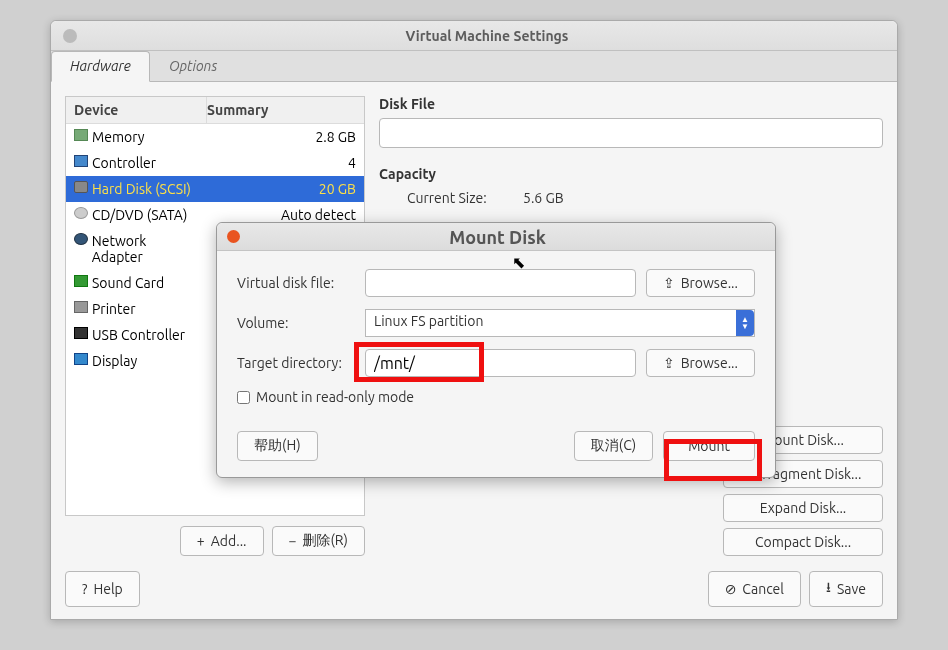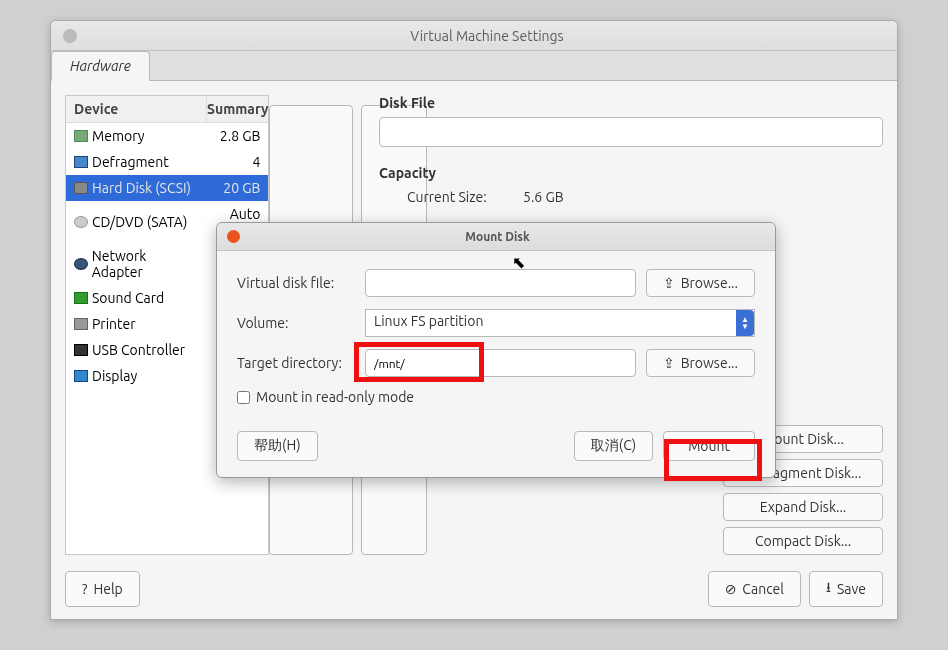--- a/index.html
+++ b/index.html
@@ -1,36 +1,36 @@
 <!DOCTYPE html>
 <html><head>
 <meta charset="utf-8">
 <style>
 * { box-sizing: border-box; margin: 0; padding: 0; font-family: "Ubuntu", "Segoe UI", sans-serif; }
 body { background: #d0d0d0; width: 948px; height: 650px; overflow: hidden; position: relative; }
 
 .window { position: absolute; left: 50px; top: 20px; width: 848px; height: 600px; background: #f5f5f5; border: 1px solid #aaa; border-radius: 6px 6px 0 0; box-shadow: 0 2px 8px rgba(0,0,0,0.2); }
 .titlebar { height: 30px; background: linear-gradient(#e8e8e8,#dedede); border-bottom: 1px solid #c0c0c0; display: flex; align-items: center; border-radius: 6px 6px 0 0; }
 .close-btn { width: 14px; height: 14px; border-radius: 50%; background: #bbb; margin-left: 12px; }
-.title-text { flex: 1; text-align: center; font-weight: normal; color: #5c5c5c; font-size: 14px; }
+.title-text { flex: 1; text-align: center; font-weight: bold; color: #5c5c5c; font-size: 14px; }
 
 .tabs { display: flex; background: #e0e0e0; border-bottom: 1px solid #b8b8b8; }
 .tab { padding: 6px 18px; color: #666; font-size: 14px; border: 1px solid transparent; cursor: pointer; font-style: italic; }
 .tab.active { background: #f5f5f5; border: 1px solid #b8b8b8; border-bottom: 1px solid #f5f5f5; margin-bottom: -1px; border-radius: 4px 4px 0 0; color: #333; }
 
 .content { display: flex; padding: 14px; gap: 14px; height: calc(100% - 110px); }
-.left-panel { width: 300px; display: flex; }
+.left-panel { width: 300px; display: flex; flex-direction: column; }
 .device-table { border: 1px solid #c8c8c8; background: #fff; flex: 1; font-size: 14px; }
 .device-header { display: flex; background: #f0f0f0; border-bottom: 1px solid #dcdcdc; }
 .device-header .col1 { width: 140px; padding: 5px 8px; font-weight: bold; color: #444; }
 .device-header .col2 { flex: 1; padding: 5px 0; font-weight: bold; color: #444; border-left: 1px solid #dcdcdc; }
 .device-row { display: flex; padding: 3px 0; }
-.device-row .col1 { width: 140px; padding: 2px 8px; display: flex; align-items: center; gap: 4px; }
+.device-row .col1 { width: 140px; padding: 2px 8px; display: flex; gap: 4px; }
 .device-row .col2 { flex: 1; padding: 2px 8px; text-align: right; }
-.device-row.selected { background: #2e6bd8; color: #e5e5e5; }
+.device-row.selected { background: #2e6bd8; color: #fde047; }
 .dev-icon { width: 14px; height: 12px; display: inline-block; }
 .ico-mem { background: #7a7; border: 1px solid #585; }
 .ico-cpu { background: #48c; border: 1px solid #247; }
 .ico-disk { background: #888; border: 1px solid #555; border-radius: 2px; }
 .ico-cd { background: #ccc; border: 1px solid #999; border-radius: 50%; }
 .ico-net { background: #357; border: 1px solid #234; border-radius: 50%; }
 .ico-snd { background: #393; border: 1px solid #171; }
 .ico-prn { background: #999; border: 1px solid #666; }
 .ico-usb { background: #333; border: 1px solid #000; }
 .ico-disp { background: #38c; border: 1px solid #148; }
@@ -46,64 +46,65 @@
 .util-buttons { margin-top: auto; display: flex; flex-direction: column; align-items: flex-end; gap: 6px; }
 .util-buttons .btn { width: 160px; justify-content: center; }
 
 .footer { position: absolute; bottom: 12px; left: 14px; right: 14px; display: flex; }
 .footer .spacer { flex: 1; }
 
 
 .dialog { position: absolute; left: 216px; top: 222px; width: 560px; background: #f5f5f5; border: 1px solid #999; border-radius: 6px; box-shadow: 0 4px 16px rgba(0,0,0,0.3); z-index: 10; }
 .dlg-titlebar { height: 28px; display: flex; align-items: center; background: linear-gradient(#e8e8e8,#dcdcdc); border-radius: 6px 6px 0 0; border-bottom: 1px solid #c4c4c4; }
 .dlg-close { width: 13px; height: 13px; border-radius: 50%; background: #e95420; margin-left: 10px; }
-.dlg-title { flex: 1; text-align: center; font-weight: bold; color: #555; font-size: 12px; padding-right: 20px; }
+.dlg-title { flex: 1; text-align: center; font-weight: bold; color: #555; font-size: 18px; padding-right: 20px; }
 .dlg-body { padding: 18px 20px 14px; font-size: 14px; color: #333; }
 .dlg-row { display: flex; align-items: center; gap: 10px; margin-bottom: 12px; }
 .dlg-label { width: 118px; }
-.dlg-input { flex: 1; height: 28px; border: 1px solid #b8b8b8; border-radius: 4px; background: #fff; padding: 3px 8px; font-size: 12px; }
+.dlg-input { flex: 1; height: 28px; border: 1px solid #b8b8b8; border-radius: 4px; background: #fff; padding: 3px 8px; font-size: 16px; }
 .dlg-select { flex: 1; height: 28px; border: 1px solid #b8b8b8; border-radius: 0; background: #fff; padding: 3px 8px; font-size: 14px; position: relative; }
 .select-arrows { position: absolute; right: 0; top: 0; bottom: 0; width: 18px; background: #3a6fd8; border-radius: 0 4px 4px 0; display: flex; flex-direction: column; align-items: center; justify-content: center; color: #fff; font-size: 8px; line-height: 7px; }
 .dlg-footer { display: flex; padding: 0 20px 16px; gap: 10px; }
 .cursor { position: absolute; left: 295px; top: 30px; font-size: 16px; color: #000; pointer-events: none; }
 
 .red-box { position: absolute; border: 5px solid #ef1010; pointer-events: none; z-index: 20; }
 </style>
 </head>
 <body>
 
 <div class="window">
   <div class="titlebar">
     <div class="close-btn"></div>
     <div class="title-text">Virtual Machine Settings</div>
   </div>
 
   <div class="tabs">
     <div class="tab active">Hardware</div>
+    <div class="tab">Options</div>
   </div>
 
   <div class="content">
     <div class="left-panel">
       <div class="device-table">
         <div class="device-header">
           <div class="col1">Device</div>
           <div class="col2">Summary</div>
         </div>
         <div id="device-rows">
             <div class="device-row">
               <div class="col1">
                 <span class="dev-icon ico-mem"></span>
                 <span>Memory</span>
               </div>
               <div class="col2">2.8 GB</div>
             </div>
             <div class="device-row">
               <div class="col1">
                 <span class="dev-icon ico-cpu"></span>
-                <span>Defragment</span>
+                <span>Controller</span>
               </div>
               <div class="col2">4</div>
             </div>
             <div class="device-row selected">
               <div class="col1">
                 <span class="dev-icon ico-disk"></span>
                 <span>Hard Disk (SCSI)</span>
               </div>
               <div class="col2">20 GB</div>
             </div>

